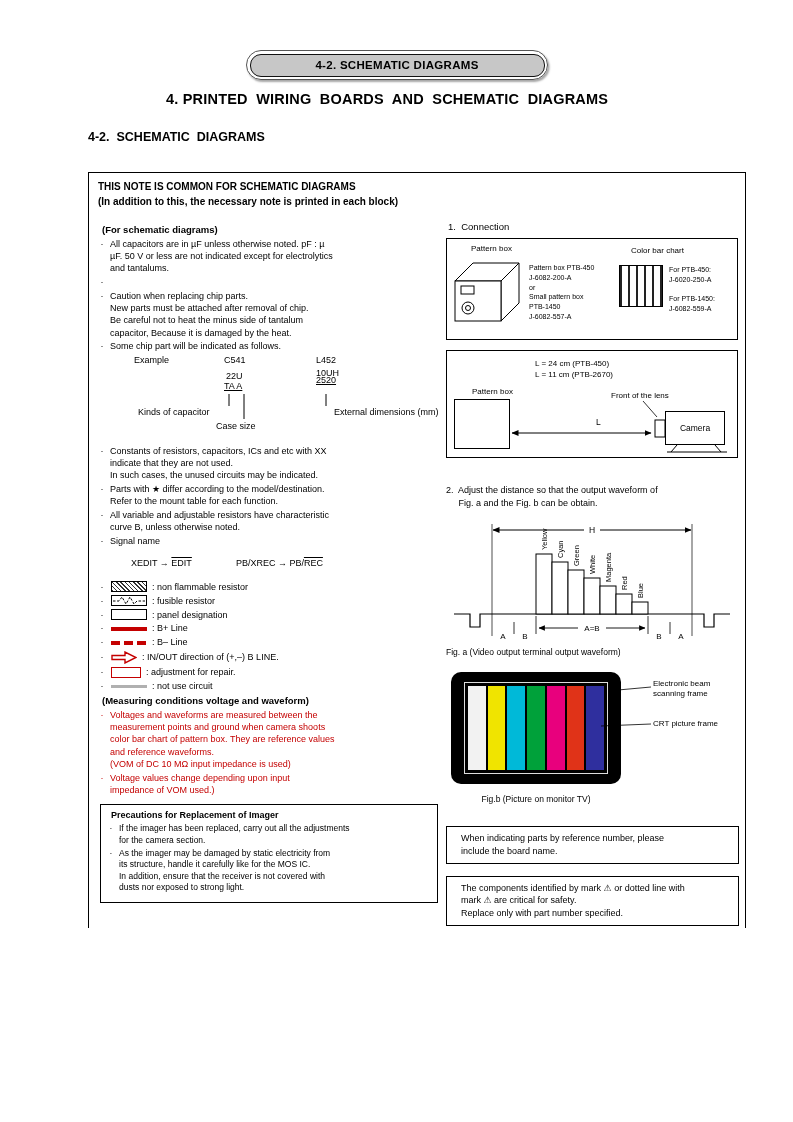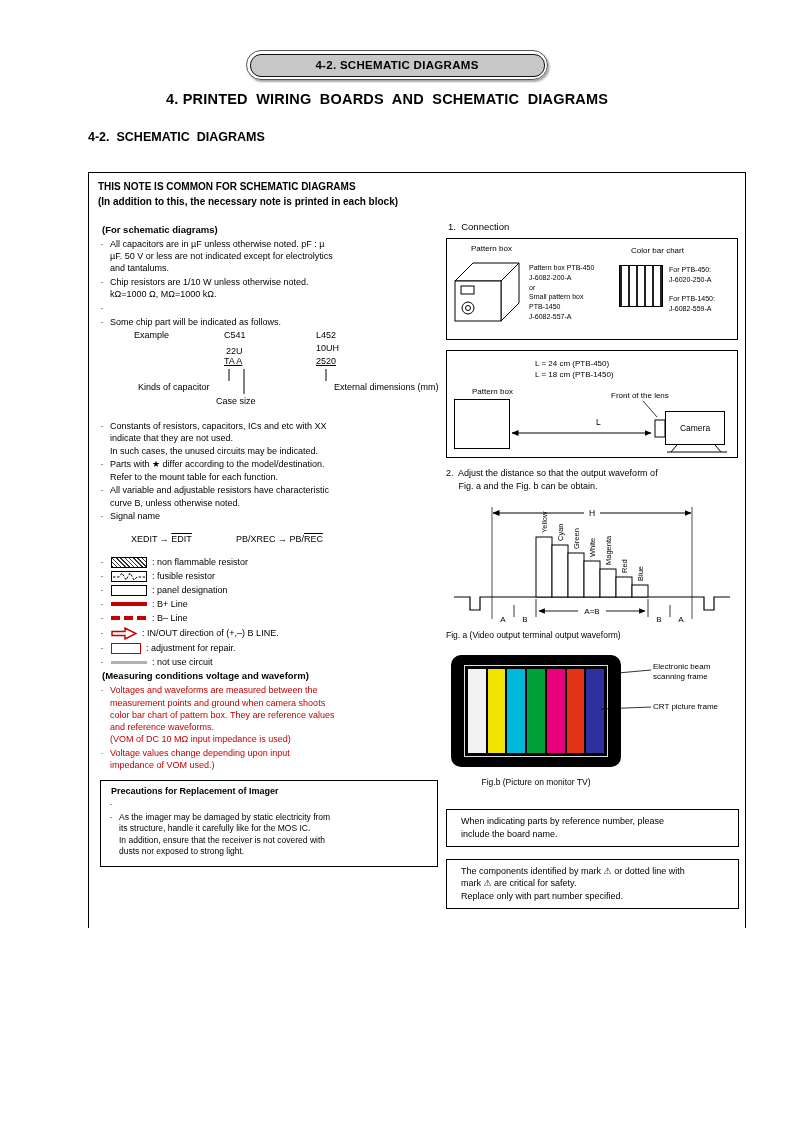--- a/index.html
+++ b/index.html
@@ -53,21 +53,21 @@
   .rheading{font-size:9.5px;margin:0 0 6px 2px;white-space:pre;}
   .fig{position:relative;border:1px solid #000;width:292px;background:#fff;}
   .fig1{height:102px;}
   .fig2{height:108px;margin-top:10px;}
   .flabel{position:absolute;font-size:8px;white-space:nowrap;padding-left:18px;}
   .ftext{position:absolute;font-size:7px;line-height:1.4;white-space:pre-line;}
   .stripes{position:absolute;border:1px solid #000;background:repeating-linear-gradient(90deg,#222 0 2.5px,#fff 2.5px 8px);}
   .pbox{position:absolute;border:1px solid #000;background:#fff;}
   .cambox{position:absolute;border:1.5px solid #000;display:flex;align-items:center;justify-content:center;font-size:8.5px;background:#fff;}
 
-  .adjust{font-size:9px;line-height:1.45;margin:9px 0 4px 0;}
+  .adjust{font-size:9px;line-height:1.45;margin:26px 0 4px 0;}
   .figa{position:relative;width:292px;height:146px;margin-top:4px;}
   .figa-cap{position:absolute;left:0;top:133px;width:292px;text-align:left;font-size:8.5px;}
   .figb{position:relative;width:292px;height:146px;margin-top:8px;}
   .monitor{position:absolute;left:5px;top:4px;width:170px;height:112px;background:#000;border-radius:10px;}
   .screen{position:absolute;left:13px;top:10px;right:13px;bottom:10px;border:1px solid #ddd;background:#000;display:flex;gap:2px;padding:3px;}
   .cbar{flex:1;}
   .figb-label{position:absolute;font-size:8px;line-height:1.3;white-space:pre-line;}
   .figb-cap{position:absolute;left:0;top:126px;width:180px;text-align:center;font-size:8.5px;}
 
   .note{border:1px solid #000;padding:5px 14px;font-size:9px;line-height:1.42;margin-top:12px;white-space:pre-line;}
@@ -106,39 +106,41 @@
       <div class="sec-title">(For schematic diagrams)</div>
 
       <div class="bullet">
         <span class="mk">·</span>
         <div class="pre">All capacitors are in µF unless otherwise noted. pF : µ
 µF.  50 V or less are not indicated except for electrolytics
 and tantalums.</div>
       </div>
       <div class="bullet">
         <span class="mk">·</span>
-        <div class="pre">Chip resistors are 1/10 W unless otherwise noted.
-kΩ=1000 Ω,  MΩ=1000 kΩ.</div>
-      </div>
-      <div class="bullet">
-        <span class="mk">·</span>
+      </div>
+      <div class="bullet">
+        <span class="mk">·</span>
+        <div class="pre">Caution when replacing chip parts.
+New parts must be attached after removal of chip.
+Be careful not to heat the minus side of tantalum
+capacitor, Because it is damaged by the heat.</div>
       </div>
       <div class="bullet">
         <span class="mk">·</span>
         <div class="pre">Some chip part will be indicated as follows.</div>
       </div>
 
       <div class="example">
         <span class="ex-t" style="left:36px;top:0;">Example</span>
         <span class="ex-t" style="left:126px;top:0;">C541</span>
         <span class="ex-t" style="left:218px;top:0;">L452</span>
         <span class="ex-t" style="left:128px;top:16px;">22U</span>
         <span class="ex-t" style="left:218px;top:13px;">10UH</span>
         <span class="ex-t ul" style="left:126px;top:26px;">TA A</span>
-        <span class="ex-t ul" style="left:218px;top:26px;">2520</span>
+        <span class="ex-t ul" style="left:218px;top:20px;">2520</span>
         <svg class="abs" style="left:0;top:0;" width="342" height="86">
           <line x1="131" y1="39" x2="131" y2="51" stroke="#000" stroke-width="1"></line>
           <line x1="146" y1="39" x2="146" y2="64" stroke="#000" stroke-width="1"></line>
           <line x1="228" y1="39" x2="228" y2="51" stroke="#000" stroke-width="1"></line>
         </svg>
         <span class="ex-t" style="left:40px;top:52px;">Kinds of capacitor</span>
         <span class="ex-t" style="left:118px;top:66px;">Case size</span>
         <span class="ex-t" style="left:236px;top:52px;">External dimensions (mm)</span>
       </div>
 
@@ -243,20 +245,22 @@
       <div class="bullet red">
         <span class="mk">·</span>
         <div class="pre">Voltage  values  change  depending  upon  input
 impedance of VOM used.)</div>
       </div>
 
       <div class="prec">
         <div class="prec-title">Precautions for Replacement of Imager</div>
         <div class="bullet">
           <span class="mk">·</span>
+          <div class="pre">If the imager has been replaced, carry out all the adjustments
+for the camera section.</div>
         </div>
         <div class="bullet">
           <span class="mk">·</span>
           <div class="pre">As the imager may be damaged by static electricity from
 its structure, handle it carefully like for the MOS IC.
 In addition, ensure that the receiver is not covered with
 dusts nor exposed to strong light.</div>
         </div>
       </div>
     </div>
@@ -284,21 +288,21 @@
         <div class="stripes" style="left:172px;top:26px;width:44px;height:42px;"></div>
         <div class="ftext" style="left:222px;top:26px;">For PTB-450:
 J-6020-250-A
 
 For PTB-1450:
 J-6082-559-A</div>
       </div>
 
       <div class="fig fig2">
         <div class="ftext" style="left:88px;top:7px;font-size:8px;">L = 24 cm (PTB-450)
-L = 18 cm (PTB-1450)</div>
+L = 11 cm (PTB-2670)</div>
         <div class="flabel" style="left:7px;top:36px;">Pattern box</div>
         <div class="pbox" style="left:7px;top:48px;width:56px;height:50px;"></div>
         <div class="flabel" style="left:146px;top:40px;">Front of the lens</div>
         <div class="flabel" style="left:131px;top:66px;font-size:8.5px;">L</div>
         <div class="cambox" style="left:218px;top:60px;width:60px;height:34px;">
           <span>Camera</span>
         </div>
         <svg class="abs" style="left:0;top:0;" width="292" height="108">
           <line x1="135" y1="82" x2="65" y2="82" stroke="#000" stroke-width="1" marker-end="url(#ah)"></line>
           <line x1="135" y1="82" x2="204" y2="82" stroke="#000" stroke-width="1" marker-end="url(#ah)"></line>

